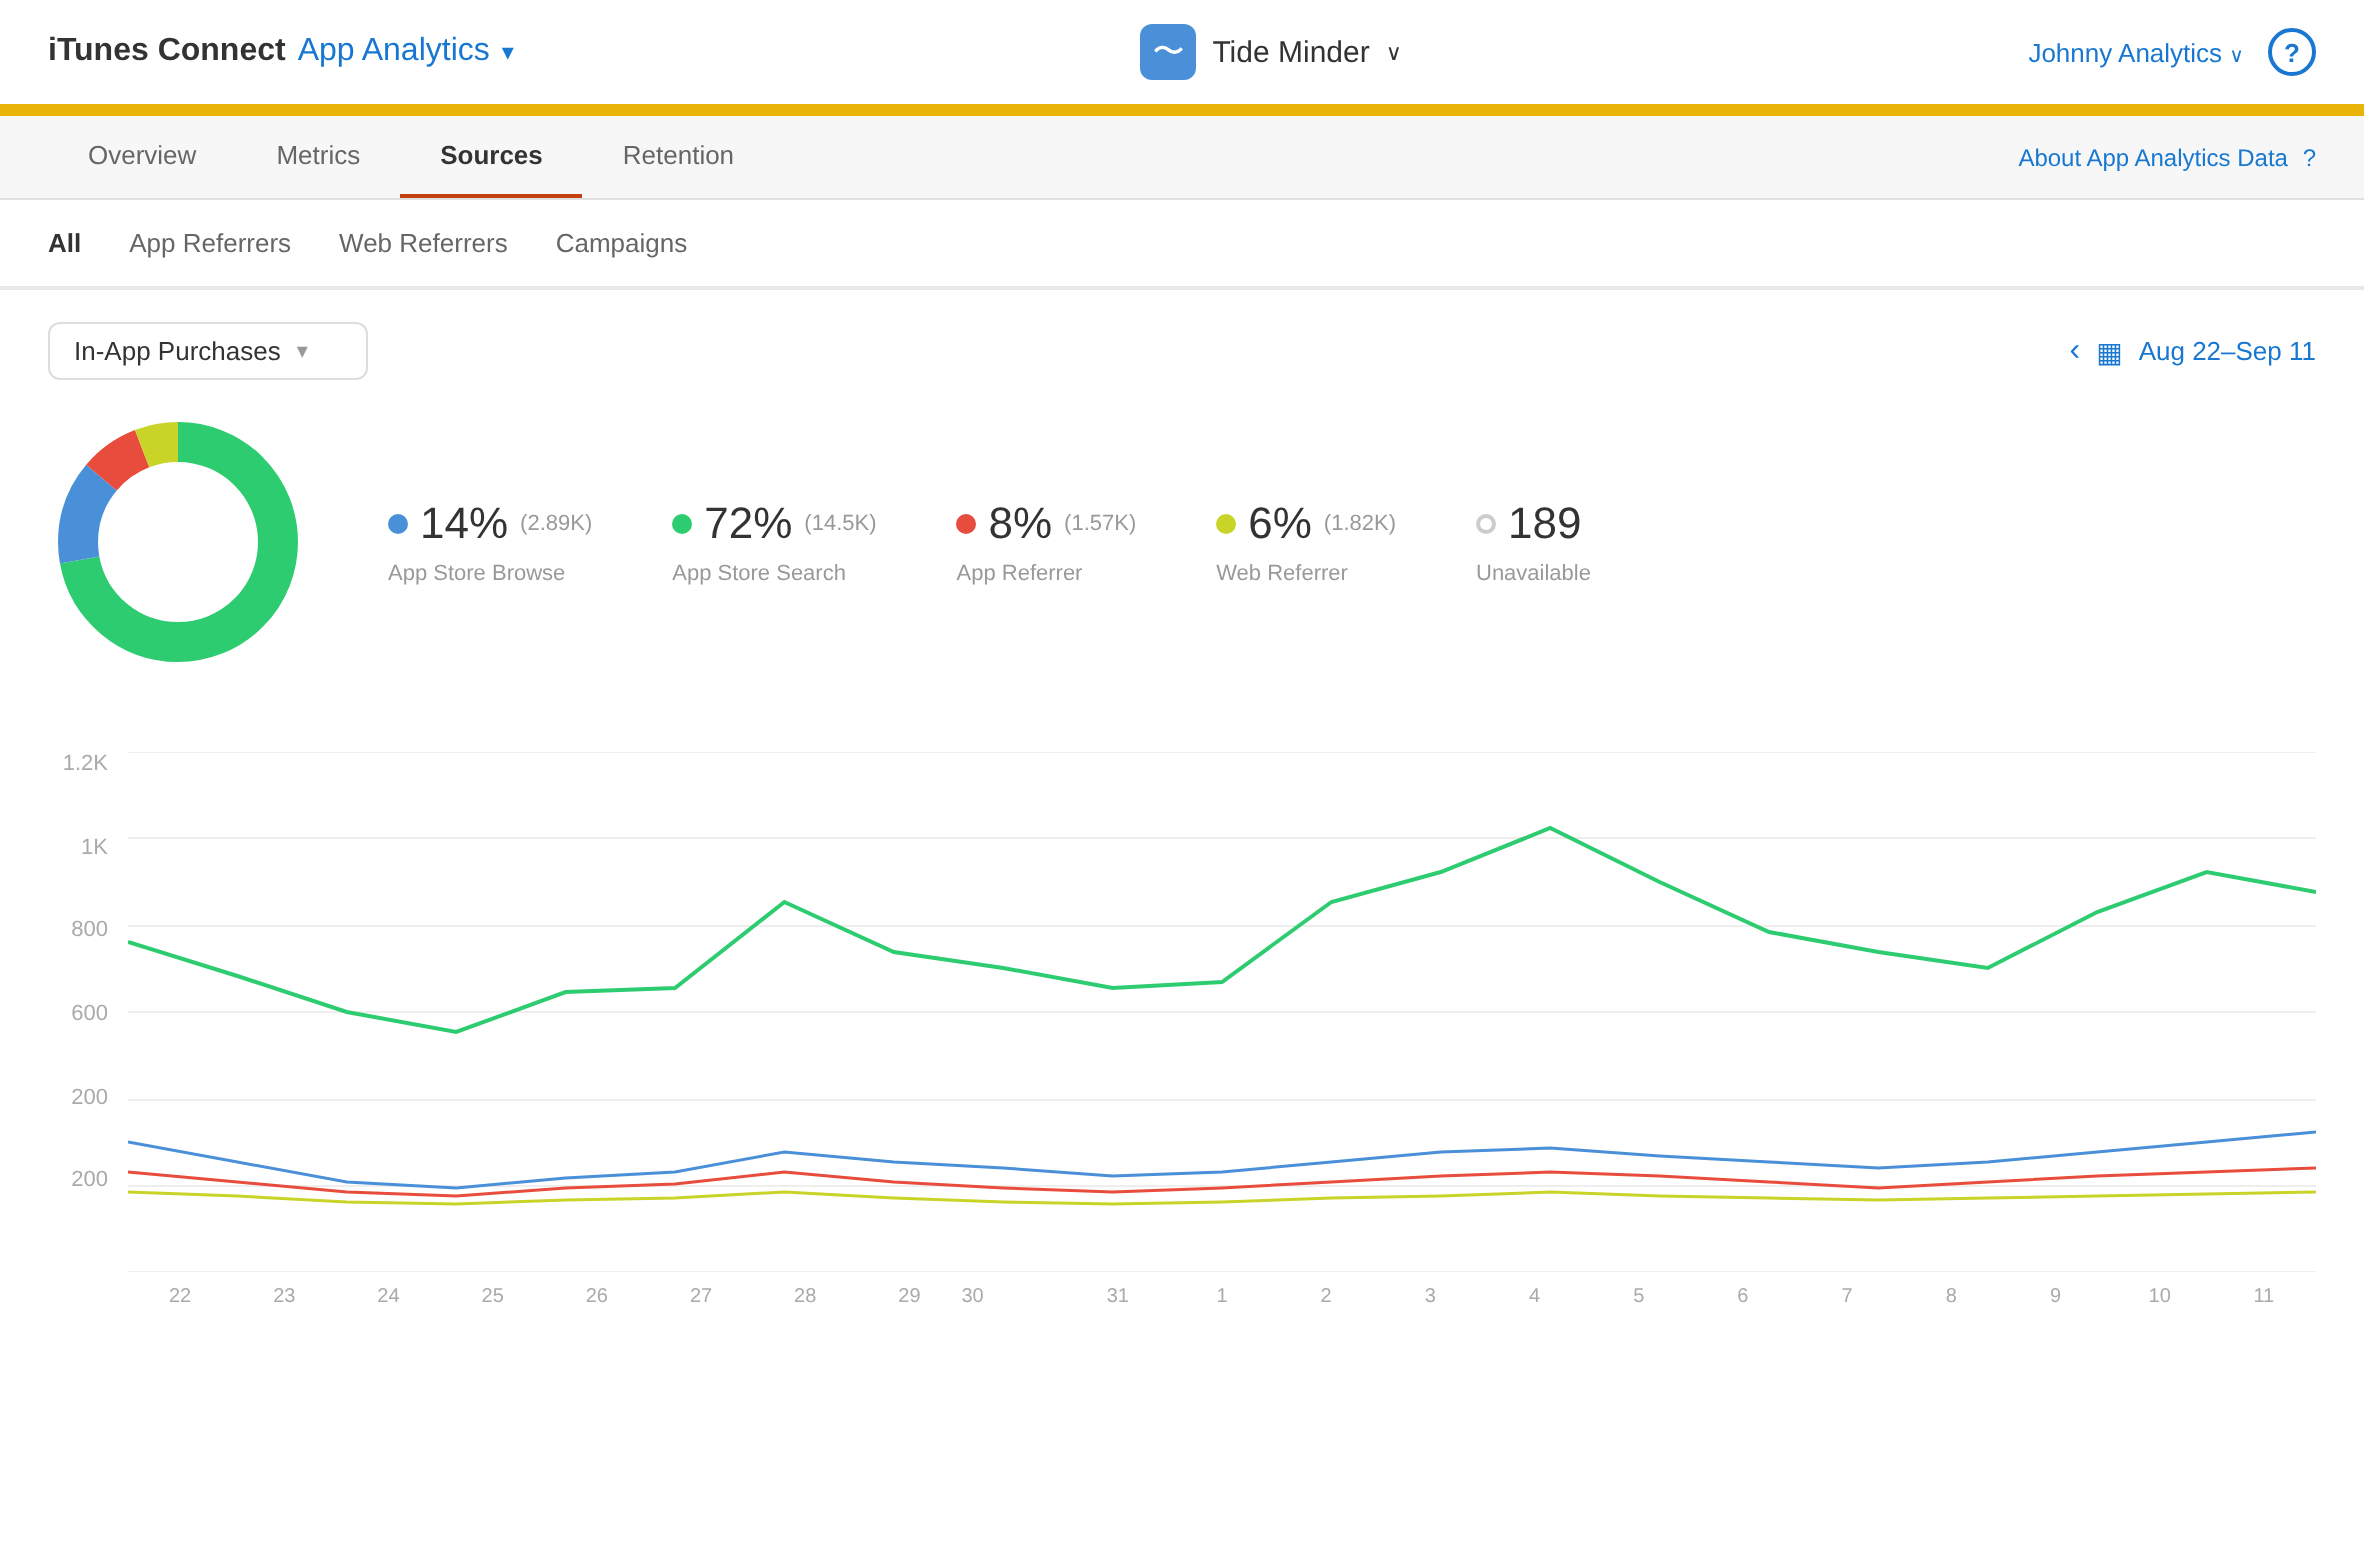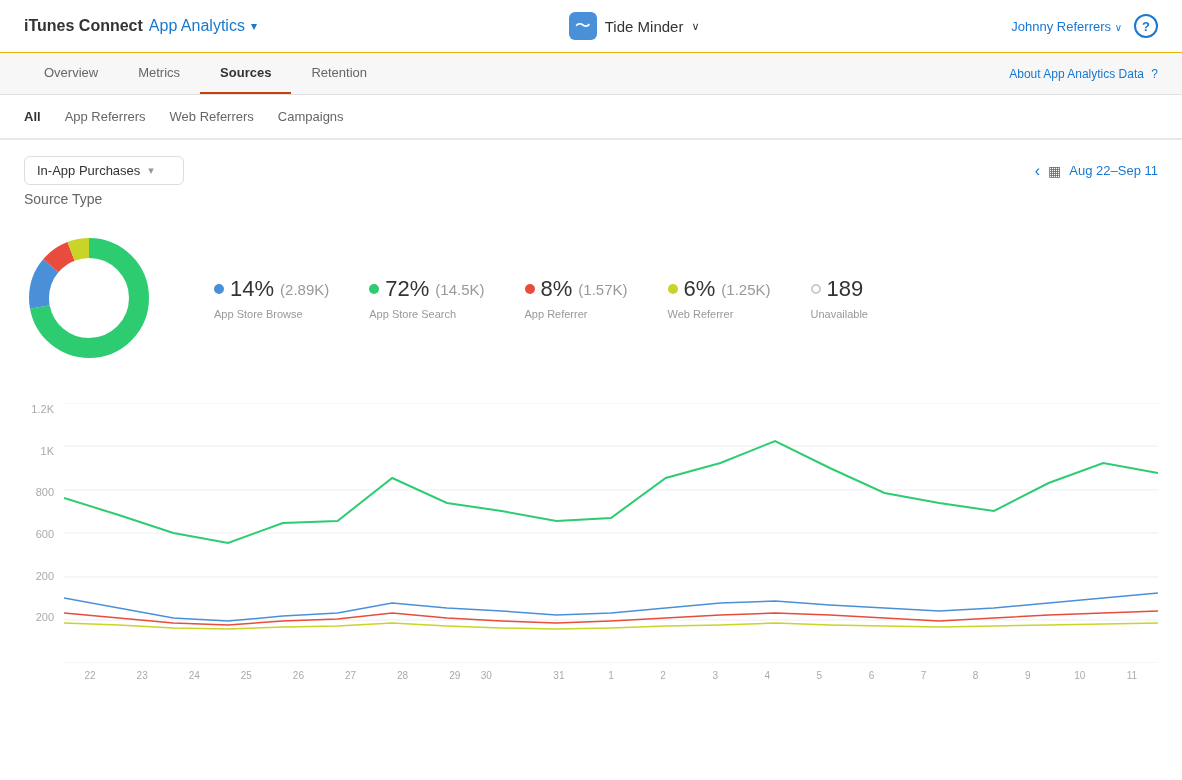--- a/index.html
+++ b/index.html
@@ -1,19 +1,19 @@
 <!DOCTYPE html>
 <html><head>
   <meta charset="utf-8">
   <style>
     * { box-sizing: border-box; margin: 0; padding: 0; }
     body { font-family: -apple-system, BlinkMacSystemFont, 'Helvetica Neue', Arial, sans-serif; background: #fff; color: #333; font-size: 13px; }
 
     
-    .header { display: flex; align-items: center; padding: 12px 24px; border-bottom: 1px solid #eab308; background: #fff; }
+    .header { display: flex; align-items: center; padding: 12px 24px; border-bottom: 6px solid #eab308; background: #fff; }
     .header-left { display: flex; align-items: center; gap: 6px; }
     .itunes-connect { font-size: 16px; font-weight: 600; color: #333; }
     .app-analytics { font-size: 16px; color: #1878d1; cursor: pointer; }
     .chevron-down { font-size: 12px; color: #1878d1; }
     .header-center { flex: 1; display: flex; justify-content: center; align-items: center; gap: 8px; }
     .app-icon { width: 28px; height: 28px; background: #4a90d9; border-radius: 6px; display: flex; align-items: center; justify-content: center; }
     .app-icon-inner { color: white; font-size: 16px; }
     .app-name { font-size: 15px; color: #333; font-weight: 500; }
     .header-right { display: flex; align-items: center; gap: 12px; }
     .user-name { color: #1878d1; font-size: 13px; cursor: pointer; }
@@ -38,38 +38,38 @@
     
     .controls-row { display: flex; align-items: center; justify-content: space-between; margin-bottom: 6px; }
     .dropdown-select { display: flex; align-items: center; gap: 8px; border: 1px solid #ddd; border-radius: 6px; padding: 6px 12px; font-size: 13px; color: #333; cursor: pointer; background: #fff; min-width: 160px; }
     .dropdown-arrow { color: #999; font-size: 11px; }
     .date-range { display: flex; align-items: center; gap: 8px; }
     .date-nav { color: #1878d1; cursor: pointer; font-size: 16px; }
     .date-icon { color: #1878d1; font-size: 14px; }
     .date-text { color: #1878d1; font-size: 13px; cursor: pointer; }
 
     
-    .source-section { display: flex; align-items: center; gap: 60px; padding: 10px 0 20px; }
+    .source-section { display: flex; align-items: center; gap: 40px; padding: 10px 0 20px; }
     .source-title { font-size: 14px; color: #666; margin-bottom: 16px; }
 
     
     .donut-container { width: 130px; height: 130px; position: relative; flex-shrink: 0; }
 
     
     .legend-items { display: flex; gap: 40px; align-items: center; }
     .legend-item { display: flex; flex-direction: column; align-items: flex-start; gap: 2px; }
     .legend-dot-row { display: flex; align-items: center; gap: 6px; }
     .legend-dot { width: 10px; height: 10px; border-radius: 50%; flex-shrink: 0; }
     .legend-dot.blue { background: #4a90d9; }
     .legend-dot.green { background: #2ecc71; }
     .legend-dot.red { background: #e74c3c; }
     .legend-dot.yellow { background: #c8d428; }
     .legend-dot.gray { width: 10px; height: 10px; border-radius: 50%; border: 2px solid #ccc; background: transparent; }
     .legend-pct { font-size: 22px; font-weight: 300; color: #333; }
-    .legend-count { font-size: 15px; color: #999; }
+    .legend-count { font-size: 11px; color: #999; }
     .legend-label { font-size: 11px; color: #999; margin-top: 4px; }
 
     
     .chart-area { margin-top: 10px; position: relative; }
 
     .source-wrapper { padding: 0 0 10px; }
 
     
     .divider { border: none; border-top: 1px solid #e8e8e8; margin: 0; }
   </style>
@@ -84,21 +84,21 @@
   </div>
   <div class="header-center">
     <div class="app-icon">
       <span class="app-icon-inner">〜</span>
     </div>
     <span class="app-name">Tide Minder</span>
     <span style="color:#333;font-size:11px;">∨</span>
   </div>
   <div class="header-right">
     <span class="user-name">
-      <span>Johnny Referrers</span>
+      <span>Johnny Analytics</span>
       <span style="font-size:10px;">∨</span>
     </span>
     <div class="help-circle">?</div>
   </div>
 </div>
 
 <div class="nav-tabs">
   <div class="nav-tab">Overview</div>
   <div class="nav-tab">Metrics</div>
   <div class="nav-tab active">Sources</div>
@@ -125,21 +125,20 @@
       <span class="dropdown-arrow">▾</span>
     </div>
     <div class="date-range">
       <span class="date-nav">‹</span>
       <span class="date-icon">▦</span>
       <span class="date-text">Aug 22–Sep 11</span>
     </div>
   </div>
 
   <div class="source-wrapper">
-    <div class="source-title">Source Type</div>
     <div class="source-section">
 
       <div class="donut-container">
         <svg width="130" height="130" viewBox="0 0 130 130">
 
           <circle cx="65" cy="65" r="50" fill="none" stroke="#2ecc71" stroke-width="20" stroke-dasharray="226.2 314.2" stroke-dashoffset="0" transform="rotate(-90 65 65)"></circle>
 
           <circle cx="65" cy="65" r="50" fill="none" stroke="#4a90d9" stroke-width="20" stroke-dasharray="43.98 314.2" stroke-dashoffset="-226.2" transform="rotate(-90 65 65)"></circle>
 
           <circle cx="65" cy="65" r="50" fill="none" stroke="#e74c3c" stroke-width="20" stroke-dasharray="25.13 314.2" stroke-dashoffset="-270.18" transform="rotate(-90 65 65)"></circle>
@@ -172,21 +171,21 @@
             <div class="legend-dot red"></div>
             <span class="legend-pct">8%</span>
             <span class="legend-count">(1.57K)</span>
           </div>
           <div class="legend-label">App Referrer</div>
         </div>
         <div class="legend-item">
           <div class="legend-dot-row">
             <div class="legend-dot yellow"></div>
             <span class="legend-pct">6%</span>
-            <span class="legend-count">(1.25K)</span>
+            <span class="legend-count">(1.82K)</span>
           </div>
           <div class="legend-label">Web Referrer</div>
         </div>
         <div class="legend-item">
           <div class="legend-dot-row">
             <div class="legend-dot gray"></div>
             <span class="legend-pct">189</span>
           </div>
           <div class="legend-label">Unavailable</div>
         </div>

